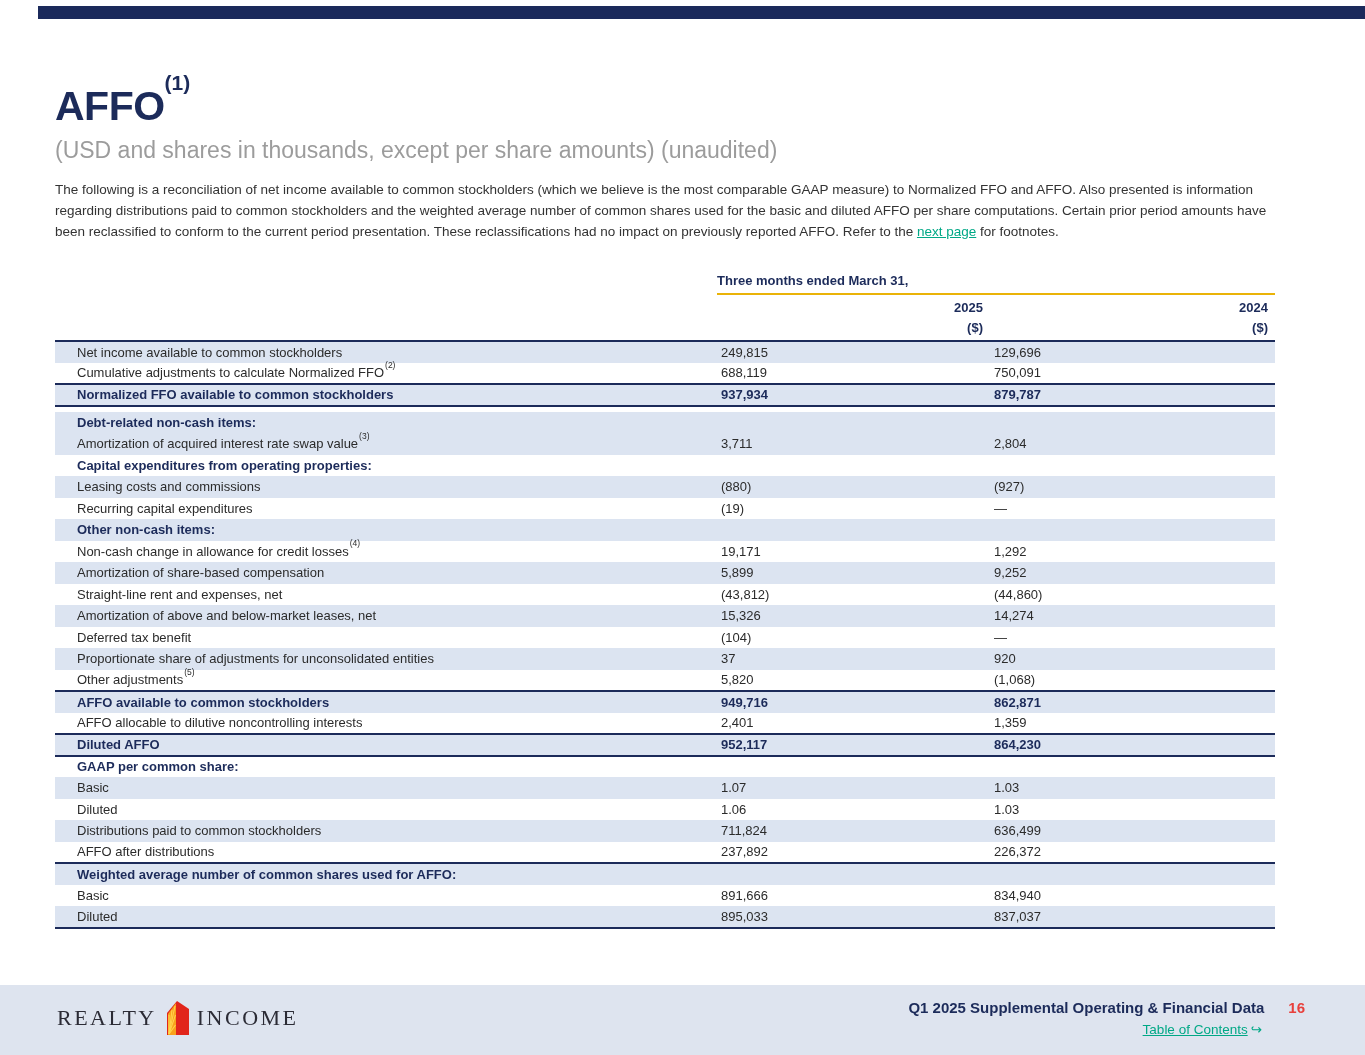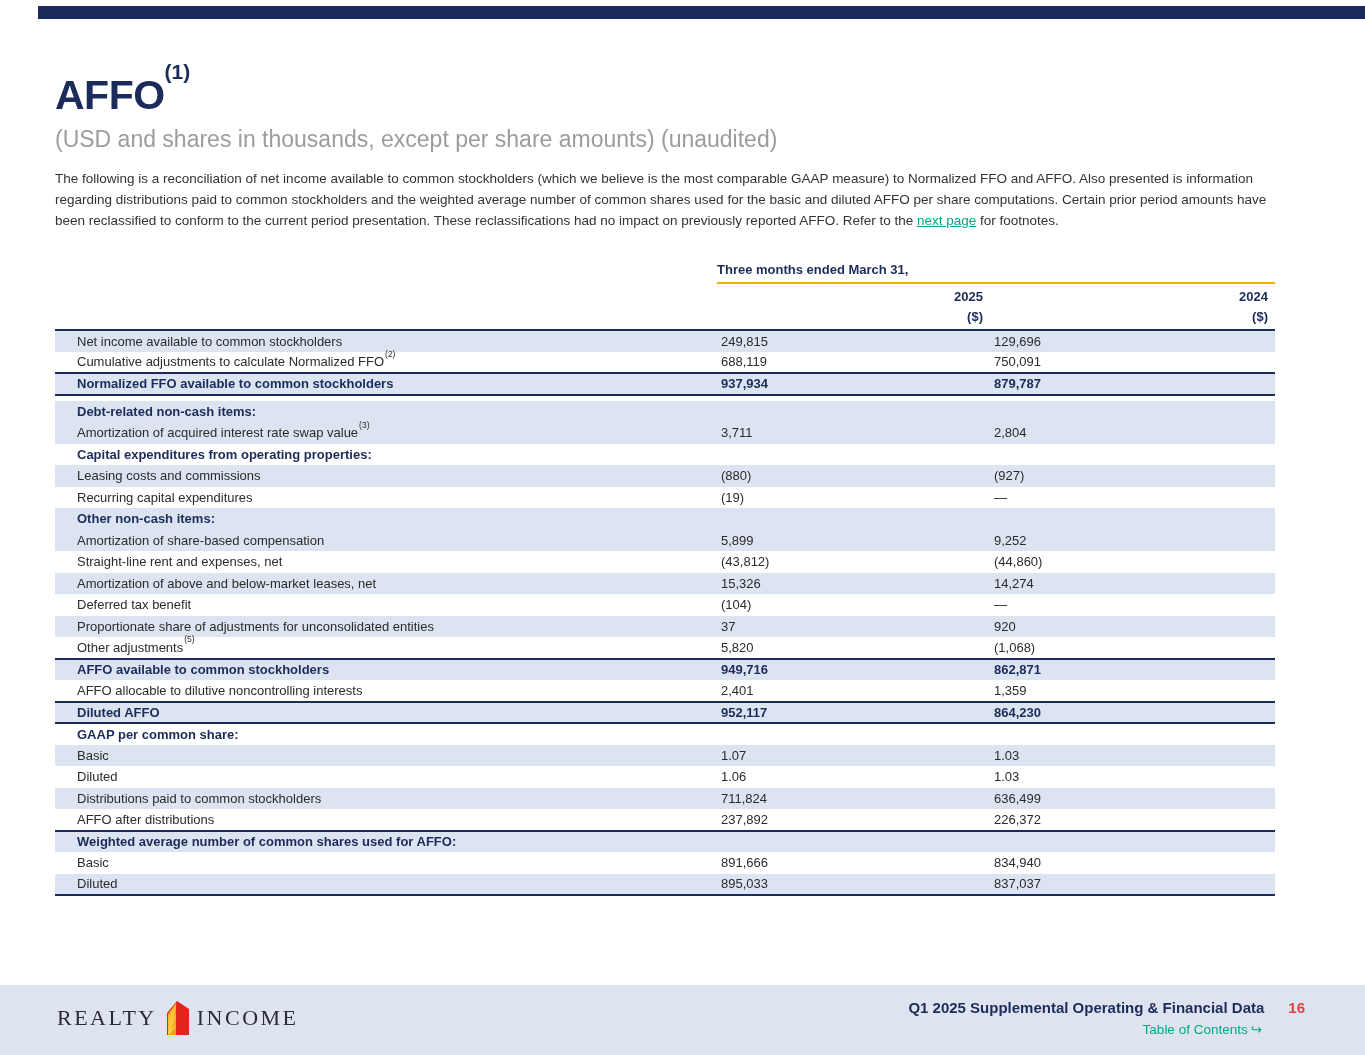--- a/index.html
+++ b/index.html
@@ -1,20 +1,20 @@
 <!DOCTYPE html>
 <html><head>
 <meta charset="utf-8">
 <style>
   * { margin: 0; padding: 0; box-sizing: border-box; }
   html, body { width: 1365px; height: 1055px; background: #ffffff; overflow: hidden;
                font-family: "Liberation Sans", sans-serif; }
   .top-bar { position: absolute; top: 6px; left: 38px; right: 0; height: 13px; background: #1b2a5b; }
 
-  .content { position: absolute; left: 55px; top: 72px; width: 1220px; }
+  .content { position: absolute; left: 55px; top: 83px; width: 1220px; }
 
   .page-title { font-size: 41px; font-weight: 700; color: #1c2b5a; letter-spacing: -0.5px; }
   .page-title sup { font-size: 21px; position: relative; top: -15px; letter-spacing: 0; }
   .page-subtitle { font-size: 23px; color: #9c9c9c; margin-top: 7px; font-weight: 400; }
   .intro { margin-top: 15px; font-size: 13.5px; line-height: 21px; color: #333333; width: 1220px; }
   .intro a { color: #00a886; text-decoration: underline; cursor: pointer; }
 
   table.affo { margin-top: 29px; width: 1220px; border-collapse: collapse; font-size: 13px; color: #2b2b2b; }
   table.affo col.c-label { width: 662px; }
   table.affo col.c-2025 { width: 273px; }
@@ -39,21 +39,21 @@
   .footer { position: absolute; left: 0; bottom: 0; width: 1365px; height: 70px; background: #dee4ef;
             display: flex; align-items: center; justify-content: space-between; padding: 0 60px 4px 57px; }
   .logo { display: flex; align-items: center; font-family: "Liberation Serif", serif;
           font-size: 22px; color: #2b2b35; letter-spacing: 2.5px; font-weight: 400; }
   .logo .house { margin: 0 5px; display: block; }
   .footer-right { text-align: right; }
   .footer-line1 { display: flex; align-items: baseline; justify-content: flex-end; }
   .doc-title { font-size: 15px; font-weight: 700; color: #1c2b5a; }
   .page-num { font-size: 15px; font-weight: 700; color: #e8403c; margin-left: 24px; }
   .footer-line2 { margin-top: 4px; margin-right: 43px; }
-  .toc-link { font-size: 13.5px; color: #00a886; cursor: pointer; }
+  .toc-link { font-size: 13.5px; color: #00a886; text-decoration: underline; cursor: pointer; }
   .toc-arrow { font-size: 13.5px; color: #00a886; text-decoration: none; margin-left: 3px; }
 </style>
 </head>
 <body>
 
 <div class="top-bar"></div>
 
 <div class="content">
   <div class="page-title"><span>AFFO</span><sup>(1)</sup></div>
   <div class="page-subtitle">(USD and shares in thousands, except per share amounts) (unaudited)</div>
@@ -122,20 +122,25 @@
         </tr>
         <tr class="row bg-white">
           <td class="lbl">Recurring capital expenditures</td>
           <td class="val">(19)</td>
           <td class="val">—</td>
         </tr>
         <tr class="row bg-blue bold">
           <td class="lbl">Other non-cash items:</td>
           <td class="val"></td>
           <td class="val"></td>
+        </tr>
+        <tr class="row bg-white">
+          <td class="lbl">Non-cash change in allowance for credit losses<sup>(4)</sup></td>
+          <td class="val">19,171</td>
+          <td class="val">1,292</td>
         </tr>
         <tr class="row bg-blue">
           <td class="lbl">Amortization of share-based compensation</td>
           <td class="val">5,899</td>
           <td class="val">9,252</td>
         </tr>
         <tr class="row bg-white">
           <td class="lbl">Straight-line rent and expenses, net</td>
           <td class="val">(43,812)</td>
           <td class="val">(44,860)</td>

